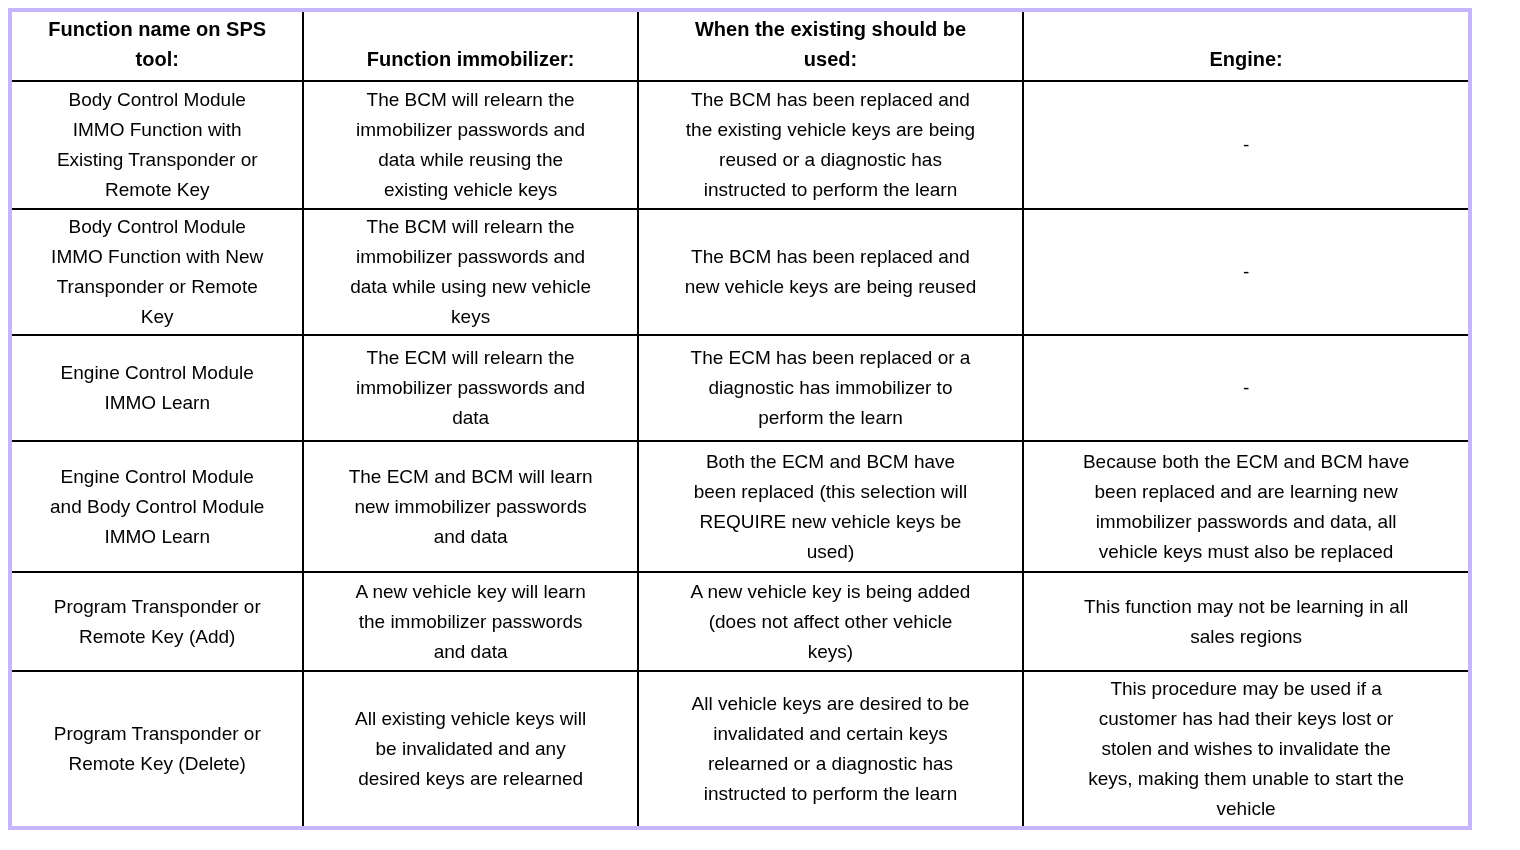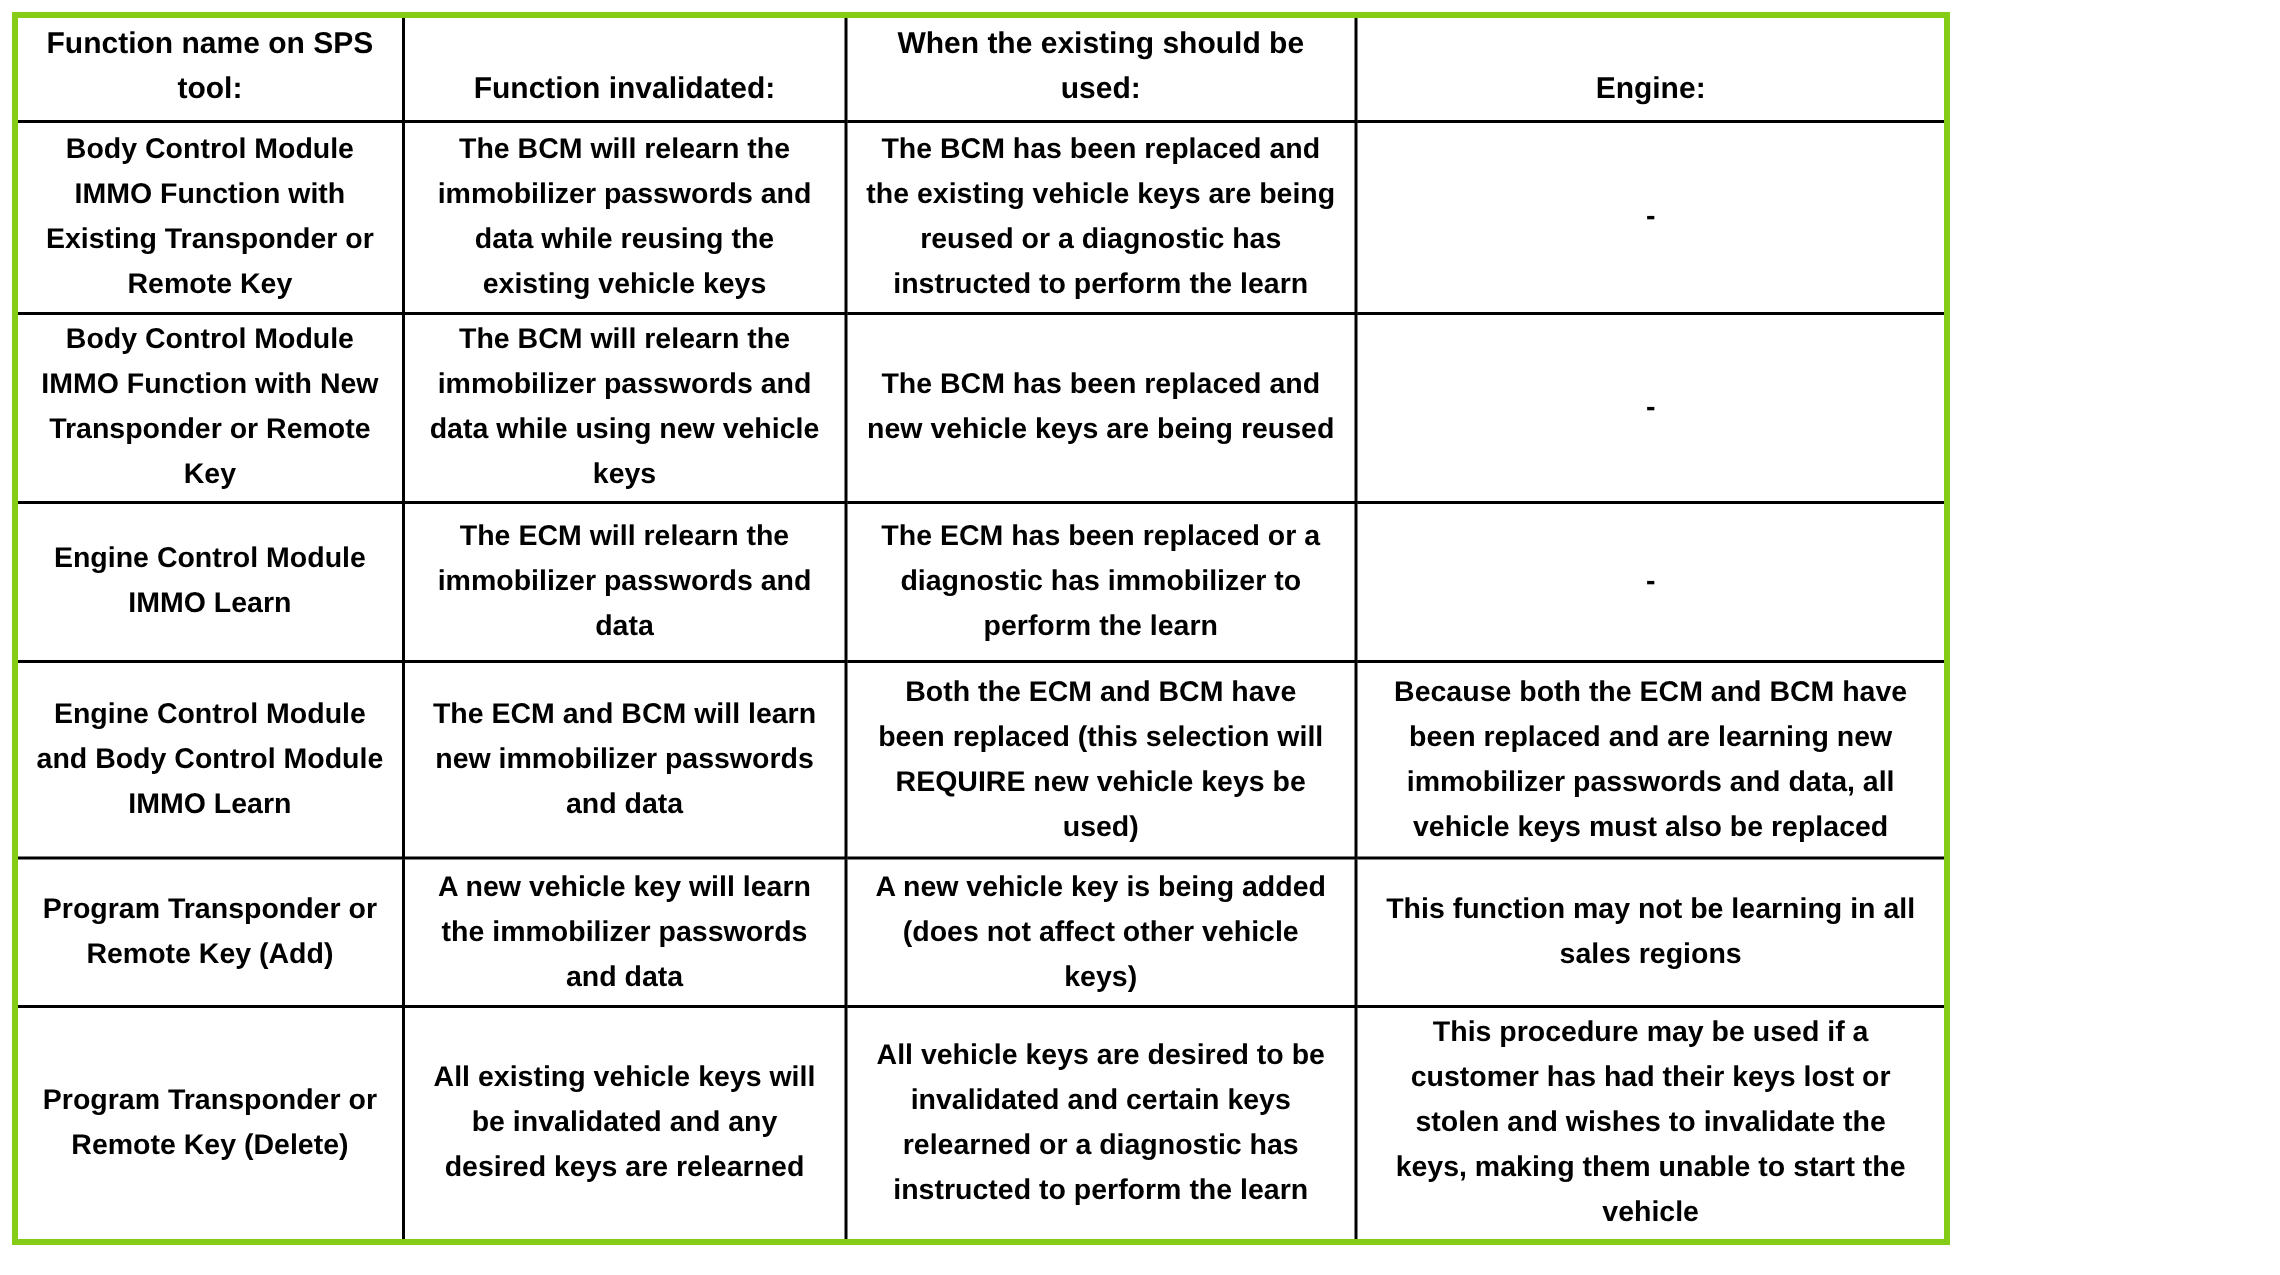--- a/index.html
+++ b/index.html
@@ -8,42 +8,41 @@
     background: #ffffff;
     width: 1520px;
     height: 850px;
     font-family: "Liberation Sans", sans-serif;
     color: #000000;
   }
   .doc-table {
     border-collapse: collapse;
     table-layout: fixed;
     margin: 8px;
-    width: 1292px;
-    border: 4px solid #84cc16;
+    width: 1464px;
+    border: 4px solid #c4b5fd;
   }
   .doc-table th, .doc-table td {
     border: 2px solid #000000;
     text-align: center;
     white-space: pre-line;
     padding: 2px 8px;
     overflow: hidden;
   }
   .doc-table th {
     font-size: 20px;
     line-height: 30px;
     font-weight: bold;
     vertical-align: bottom;
     padding-bottom: 6px;
   }
   .doc-table td {
     font-size: 19px;
     line-height: 30px;
     vertical-align: middle;
-    font-weight: bold;
   }
   .col-name  { width: 20.1%; }
   .col-desc  { width: 22.9%; }
   .col-when  { width: 26.4%; }
   .col-notes { width: 30.6%; }
   tr.hdr  { height: 64px;  }
   tr.r0   { height: 128px; }
   tr.r1   { height: 126px; }
   tr.r2   { height: 106px; }
   tr.r3   { height: 131px; }
@@ -57,21 +56,21 @@
   <colgroup>
     <col class="col-name">
     <col class="col-desc">
     <col class="col-when">
     <col class="col-notes">
   </colgroup>
   <thead>
     <tr class="hdr">
       <th>Function name on SPS
 tool:</th>
-      <th>Function invalidated:</th>
+      <th>Function immobilizer:</th>
       <th>When the existing should be
 used:</th>
       <th>Engine:</th>
     </tr>
   </thead>
   <tbody>
     <tr class="r0">
       <td>Body Control Module
 IMMO Function with
 Existing Transponder or

